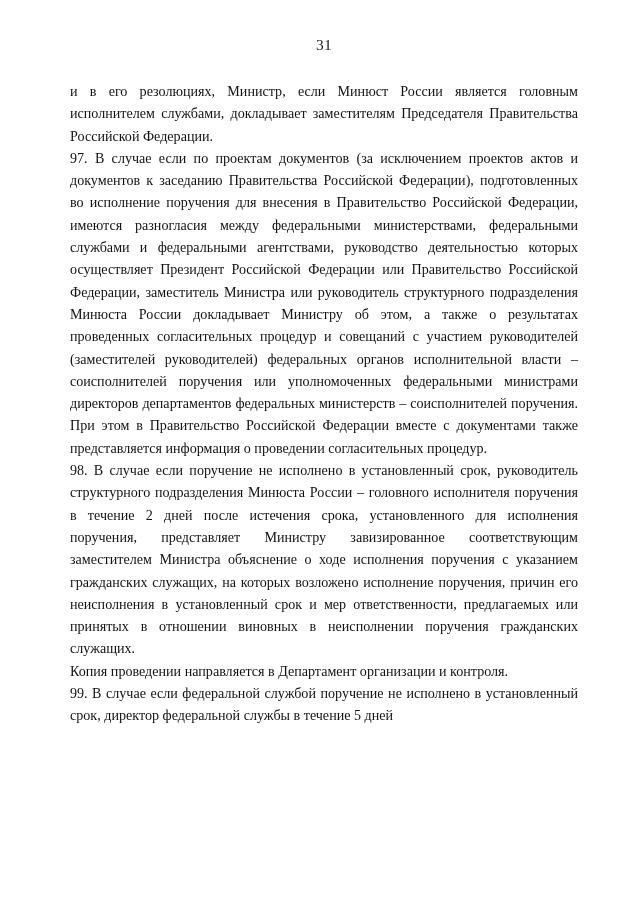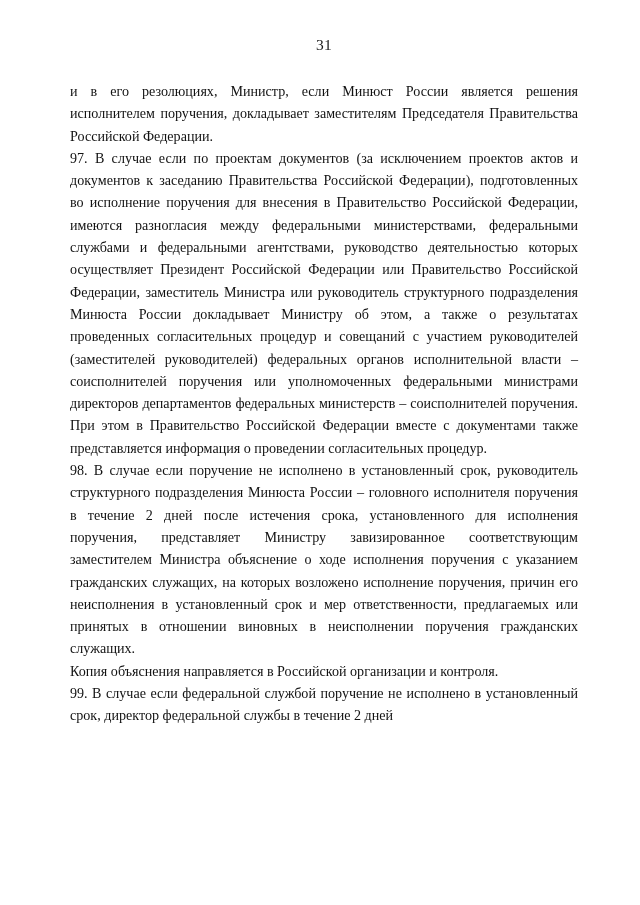--- a/index.html
+++ b/index.html
@@ -45,25 +45,25 @@
 </style>
 </head>
 <body>
 
 <div class="page">
 
   <div class="page-number">31</div>
 
   <div class="body-text">
 
-    <p>и в его резолюциях, Министр, если Минюст России является решения исполнителем поручения, докладывает заместителям Председателя Правительства Российской Федерации.</p>
+    <p>и в его резолюциях, Министр, если Минюст России является головным исполнителем службами, докладывает заместителям Председателя Правительства Российской Федерации.</p>
 
     <p class="para-indent">97. В случае если по проектам документов (за исключением проектов актов и документов к заседанию Правительства Российской Федерации), подготовленных во исполнение поручения для внесения в Правительство Российской Федерации, имеются разногласия между федеральными министерствами, федеральными службами и федеральными агентствами, руководство деятельностью которых осуществляет Президент Российской Федерации или Правительство Российской Федерации, заместитель Министра или руководитель структурного подразделения Минюста России докладывает Министру об этом, а также о результатах проведенных согласительных процедур и совещаний с участием руководителей (заместителей руководителей) федеральных органов исполнительной власти – соисполнителей поручения или уполномоченных федеральными министрами директоров департаментов федеральных министерств – соисполнителей поручения. При этом в Правительство Российской Федерации вместе с документами также представляется информация о проведении согласительных процедур.</p>
 
     <p class="para-indent">98. В случае если поручение не исполнено в установленный срок, руководитель структурного подразделения Минюста России – головного исполнителя поручения в течение 2 дней после истечения срока, установленного для исполнения поручения, представляет Министру завизированное соответствующим заместителем Министра объяснение о ходе исполнения поручения с указанием гражданских служащих, на которых возложено исполнение поручения, причин его неисполнения в установленный срок и мер ответственности, предлагаемых или принятых в отношении виновных в неисполнении поручения гражданских служащих.</p>
 
-    <p class="para-indent">Копия объяснения направляется в Российской организации и контроля.</p>
+    <p class="para-indent">Копия проведении направляется в Департамент организации и контроля.</p>
 
 
-    <p class="para-indent">99. В случае если федеральной службой поручение не исполнено в установленный срок, директор федеральной службы в течение 2 дней</p>
+    <p class="para-indent">99. В случае если федеральной службой поручение не исполнено в установленный срок, директор федеральной службы в течение 5 дней</p>
 
   </div>
 </div>
 
 </body></html>

